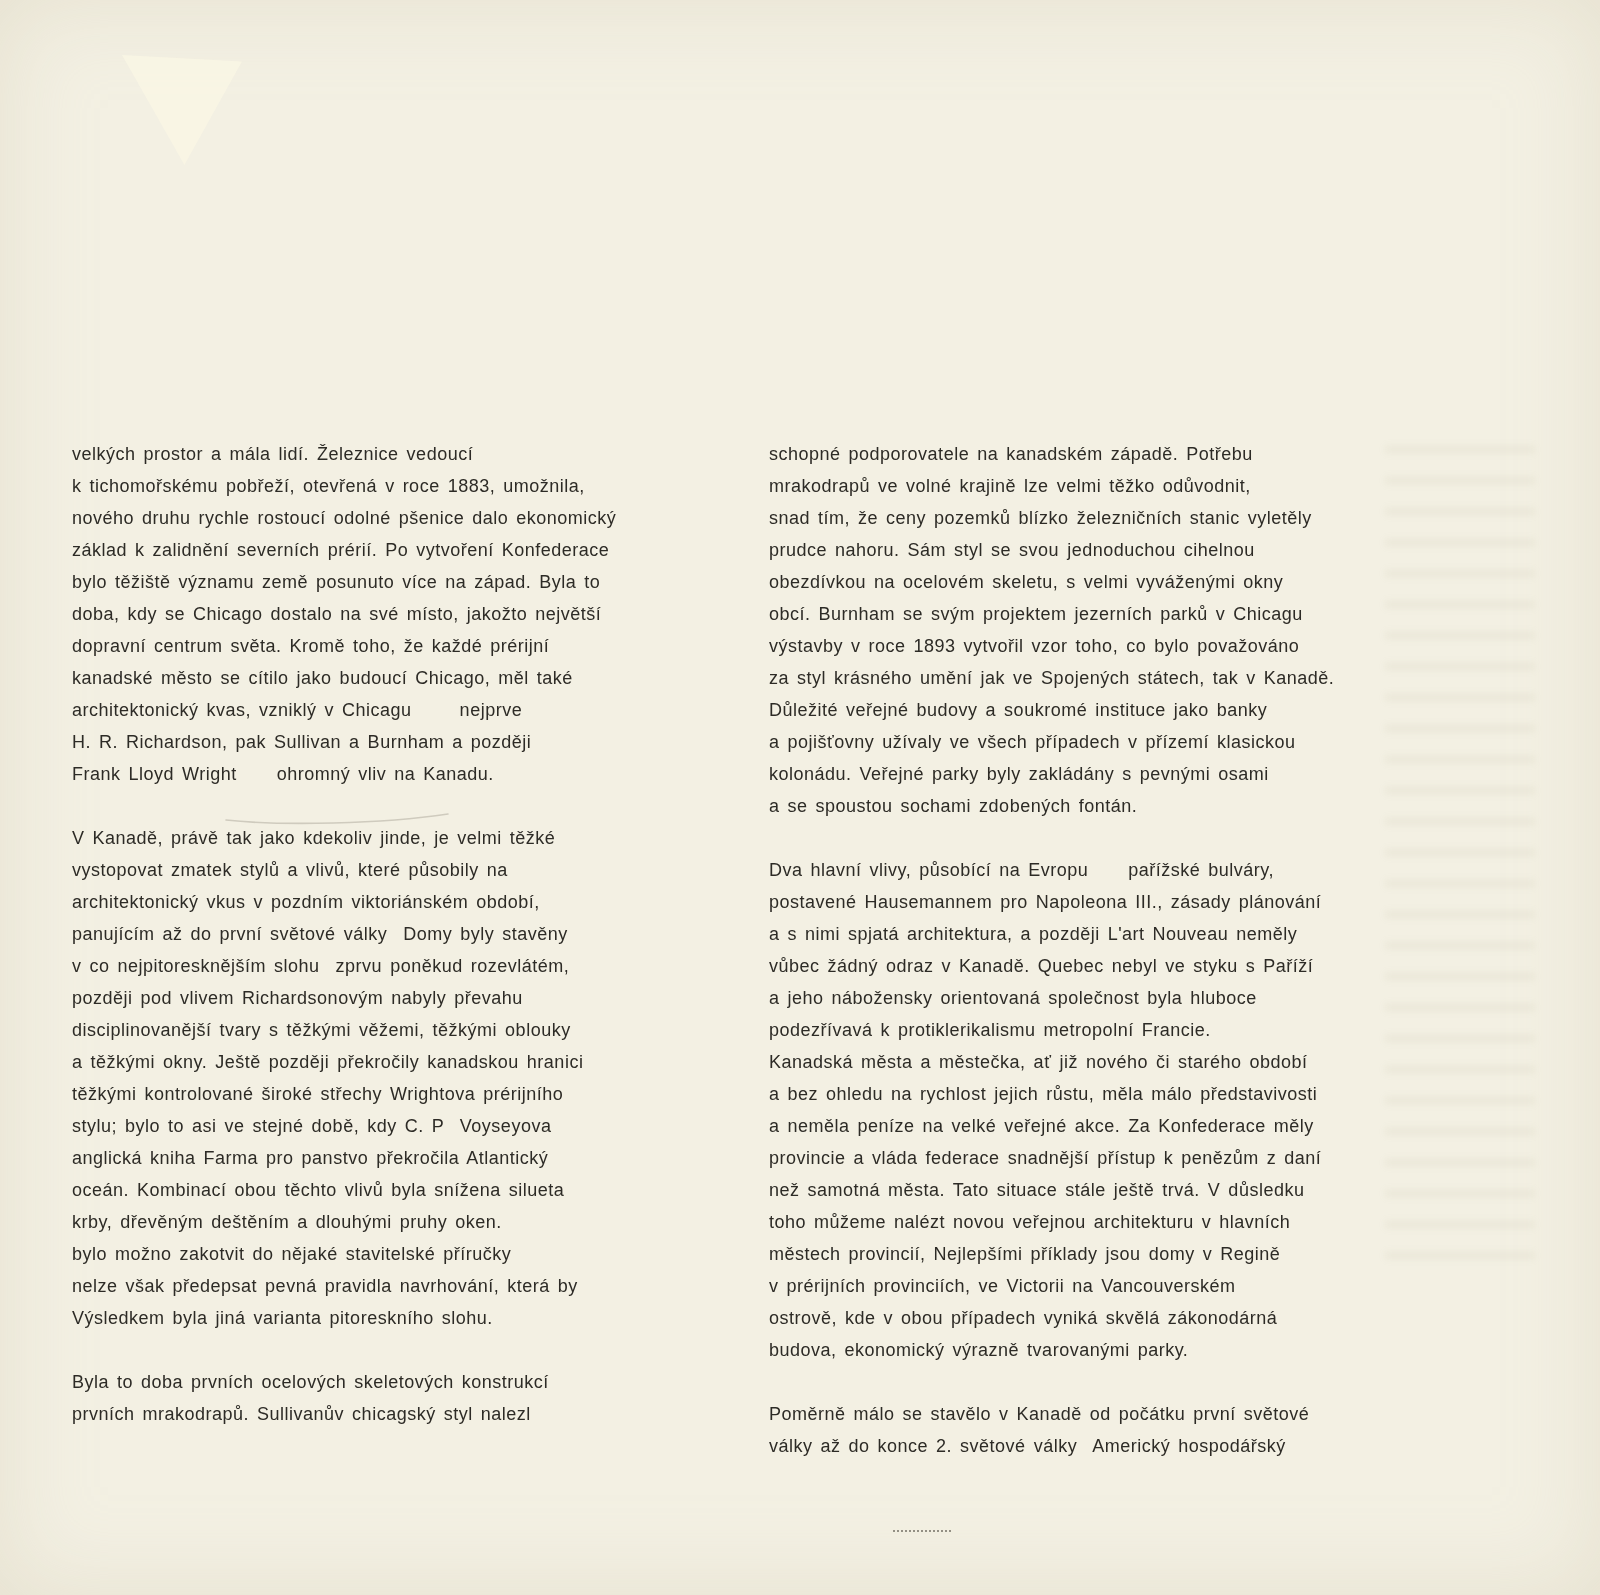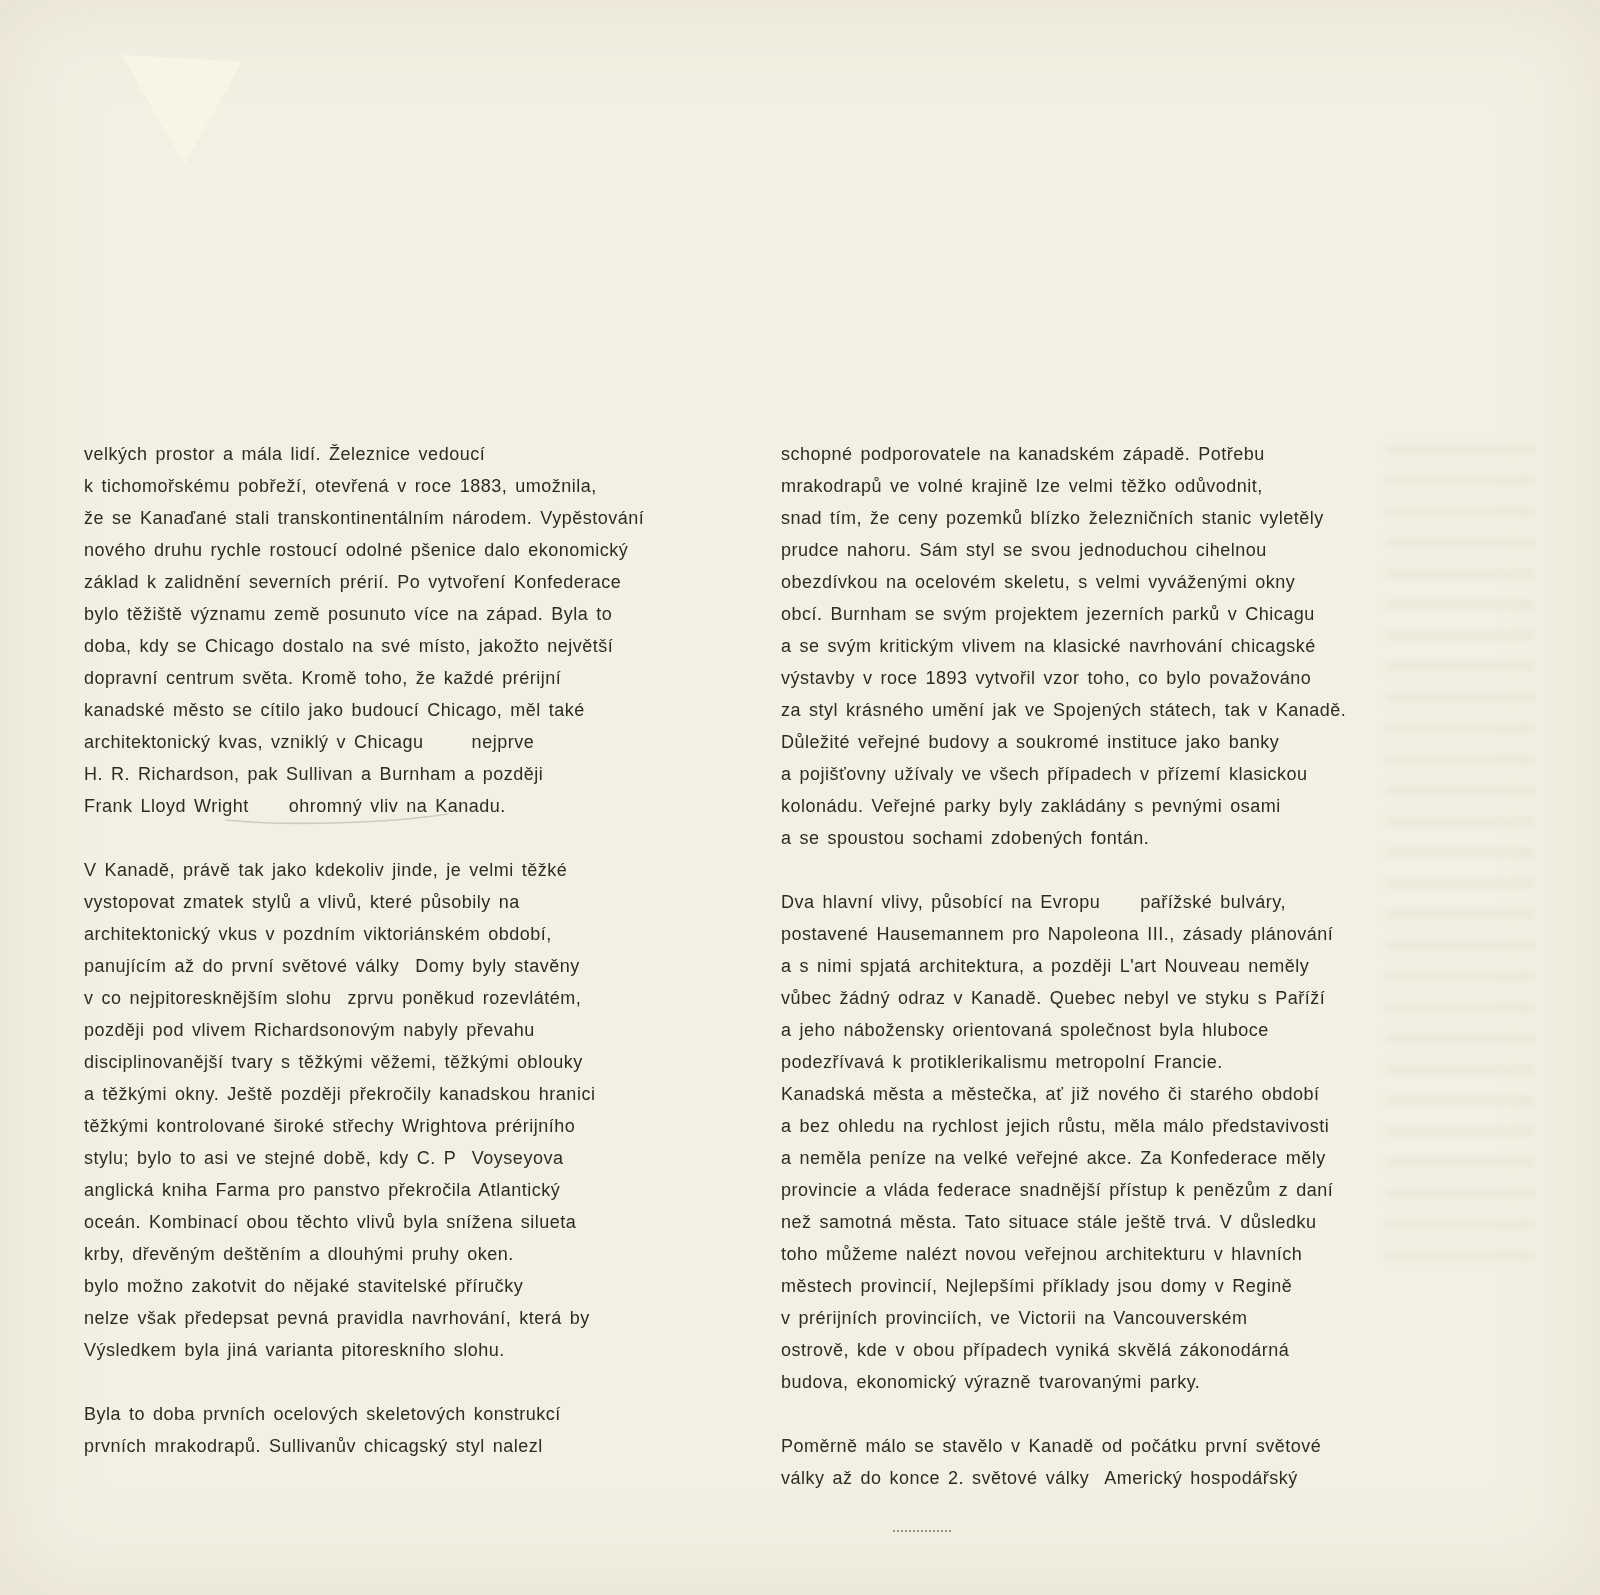--- a/index.html
+++ b/index.html
@@ -31,21 +31,21 @@
     left: 0;
     top: 438px;
     width: 100%;
   }
   .column {
     position: absolute;
     top: 0;
   }
   .column.left  { left: 72px;  width: 640px; }
   .column.right { left: 769px; width: 650px; }
-  .paragraph { margin: 0 0 32px 12px; }
+  .paragraph { margin: 0 0 32px 0; }
   .paragraph:last-child { margin-bottom: 0; }
   .line {
     font-size: 18px;
     line-height: 32px;
     letter-spacing: 0.5px;
     word-spacing: 2.5px;
     color: #2d2b26;
     white-space: pre;
   }
   .show-through {
@@ -89,21 +89,20 @@
 
 <div class="page">
 
   <div class="watermark"></div>
 
   <div class="columns">
     <div class="column left">
         <div class="paragraph">
           <div class="line">velkých prostor a mála lidí. Železnice vedoucí</div>
           <div class="line">k tichomořskému pobřeží, otevřená v roce 1883, umožnila,</div>
-          <div class="line">že se Kanaďané stali transkontinentálním národem. Vypěstování</div>
           <div class="line">nového druhu rychle rostoucí odolné pšenice dalo ekonomický</div>
           <div class="line">základ k zalidnění severních prérií. Po vytvoření Konfederace</div>
           <div class="line">bylo těžiště významu země posunuto více na západ. Byla to</div>
           <div class="line">doba, kdy se Chicago dostalo na své místo, jakožto největší</div>
           <div class="line">dopravní centrum světa. Kromě toho, že každé prérijní</div>
           <div class="line">kanadské město se cítilo jako budoucí Chicago, měl také</div>
           <div class="line">architektonický kvas, vzniklý v Chicagu      nejprve</div>
           <div class="line">H. R. Richardson, pak Sullivan a Burnham a později</div>
           <div class="line">Frank Lloyd Wright     ohromný vliv na Kanadu.</div>
         </div>
@@ -131,21 +130,20 @@
         </div>
       </div>
     <div class="column right">
         <div class="paragraph">
           <div class="line">schopné podporovatele na kanadském západě. Potřebu</div>
           <div class="line">mrakodrapů ve volné krajině lze velmi těžko odůvodnit,</div>
           <div class="line">snad tím, že ceny pozemků blízko železničních stanic vyletěly</div>
           <div class="line">prudce nahoru. Sám styl se svou jednoduchou cihelnou</div>
           <div class="line">obezdívkou na ocelovém skeletu, s velmi vyváženými okny</div>
           <div class="line">obcí. Burnham se svým projektem jezerních parků v Chicagu</div>
-          <div class="line">a se svým kritickým vlivem na klasické navrhování chicagské</div>
           <div class="line">výstavby v roce 1893 vytvořil vzor toho, co bylo považováno</div>
           <div class="line">za styl krásného umění jak ve Spojených státech, tak v Kanadě.</div>
           <div class="line">Důležité veřejné budovy a soukromé instituce jako banky</div>
           <div class="line">a pojišťovny užívaly ve všech případech v přízemí klasickou</div>
           <div class="line">kolonádu. Veřejné parky byly zakládány s pevnými osami</div>
           <div class="line">a se spoustou sochami zdobených fontán.</div>
         </div>
         <div class="paragraph">
           <div class="line">Dva hlavní vlivy, působící na Evropu     pařížské bulváry,</div>
           <div class="line">postavené Hausemannem pro Napoleona III., zásady plánování</div>

